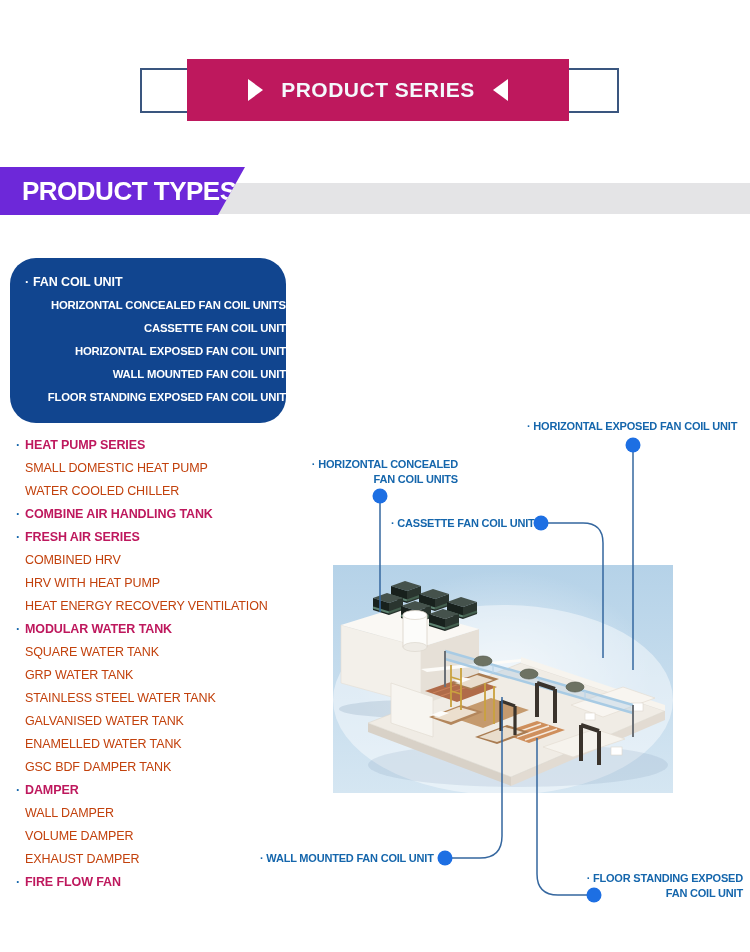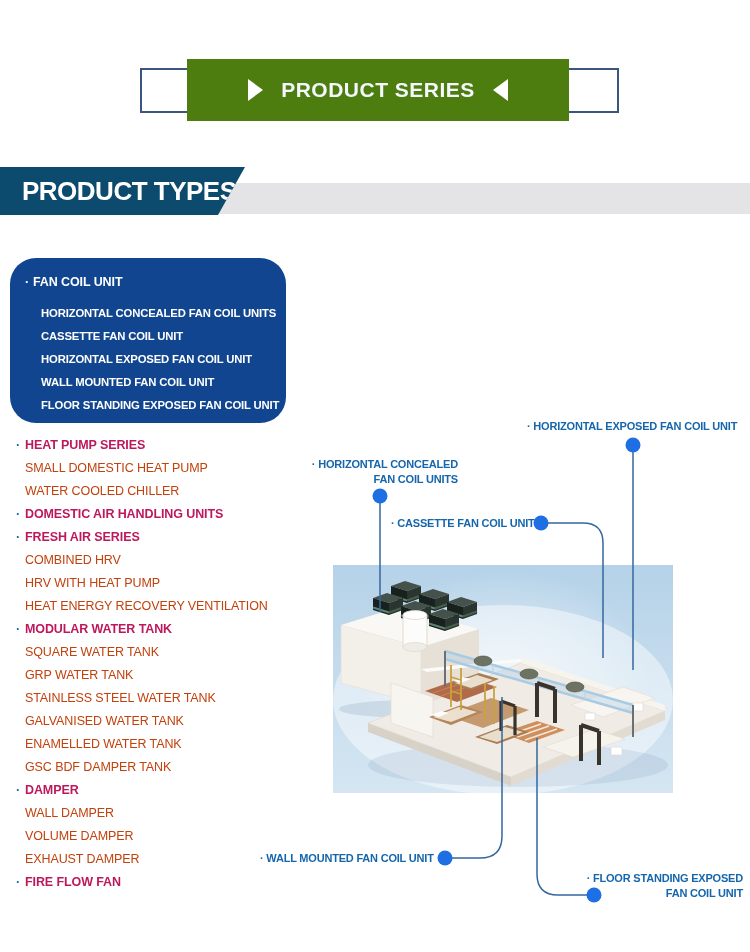--- a/index.html
+++ b/index.html
@@ -2,41 +2,41 @@
 <html><head>
 <meta charset="utf-8">
 <style>
   html,body{margin:0;padding:0;background:#fff;}
   .page{position:relative;width:750px;height:952px;background:#ffffff;overflow:hidden;
         font-family:"Liberation Sans",sans-serif;}
 
   
   .banner-outline{position:absolute;left:140px;top:68px;width:475px;height:41px;
                   background:#ffffff;border:2px solid #3a567f;}
-  .banner{position:absolute;left:187px;top:59px;width:382px;height:62px;background:#4d7c0f;
+  .banner{position:absolute;left:187px;top:59px;width:382px;height:62px;background:#be185d;
           display:flex;align-items:center;justify-content:center;gap:18px;}
   .banner-title{color:#f4f8fc;font-size:21px;font-weight:bold;letter-spacing:.5px;}
   .tri{width:0;height:0;display:inline-block;}
   .tri-right{border-left:15px solid #ffffff;border-top:11px solid transparent;border-bottom:11px solid transparent;}
   .tri-left{border-right:15px solid #ffffff;border-top:11px solid transparent;border-bottom:11px solid transparent;}
 
   
   .gray-bar{position:absolute;left:212px;top:183px;width:538px;height:31px;background:#e4e4e6;
             clip-path:polygon(18px 0,100% 0,100% 100%,0 100%);}
-  .ribbon{position:absolute;left:0;top:167px;width:245px;height:48px;background:#0c4a6e;
+  .ribbon{position:absolute;left:0;top:167px;width:245px;height:48px;background:#6d28d9;
           clip-path:polygon(0 0,245px 0,218px 100%,0 100%);
           display:flex;align-items:center;}
   .ribbon span{color:#ffffff;font-size:26px;font-weight:bold;letter-spacing:-.5px;padding-left:22px;white-space:nowrap;}
 
   
   .fc-box{position:absolute;left:10px;top:258px;width:276px;height:165px;background:#11458f;
           border-radius:26px;padding:13px 0 0 15px;box-sizing:border-box;color:#ffffff;}
   .fc-title{font-size:12.5px;font-weight:bold;line-height:23px;position:relative;padding-left:8px;letter-spacing:-.1px;}
   .fc-title::before{content:"·";position:absolute;left:0;font-weight:900;}
-  .fc-items{list-style:none;margin:8px;padding:0;}
+  .fc-items{list-style:none;margin:0;padding:0;text-align:right;}
   .fc-items li{font-size:11.3px;font-weight:bold;line-height:23px;padding-left:8px;letter-spacing:-.15px;white-space:nowrap;}
 
   
   .product-list{list-style:none;margin:0;padding:0;position:absolute;left:0;top:434px;width:320px;}
   .product-list li{position:relative;height:23px;line-height:23px;padding-left:25px;
                    font-size:12.5px;color:#c2410c;white-space:nowrap;font-weight:500;letter-spacing:-.1px;}
   .product-list li.cat{color:#be185d;font-weight:bold;}
   .product-list li.cat::before{content:"·";position:absolute;left:16px;font-weight:900;color:#1566ac;}
 
   
@@ -87,21 +87,21 @@
         <li>HORIZONTAL EXPOSED FAN COIL UNIT</li>
         <li>WALL MOUNTED FAN COIL UNIT</li>
         <li>FLOOR STANDING EXPOSED FAN COIL UNIT</li>
       </ul>
   </div>
 
   <ul class="product-list" id="product-list">
       <li class="cat">HEAT PUMP SERIES</li>
       <li class="">SMALL DOMESTIC HEAT PUMP</li>
       <li class="">WATER COOLED CHILLER</li>
-      <li class="cat">DOMESTIC AIR HANDLING UNITS</li>
+      <li class="cat">COMBINE AIR HANDLING TANK</li>
       <li class="cat">FRESH AIR SERIES</li>
       <li class="">COMBINED HRV</li>
       <li class="">HRV WITH HEAT PUMP</li>
       <li class="">HEAT ENERGY RECOVERY VENTILATION</li>
       <li class="cat">MODULAR WATER TANK</li>
       <li class="">SQUARE WATER TANK</li>
       <li class="">GRP WATER TANK</li>
       <li class="">STAINLESS STEEL WATER TANK</li>
       <li class="">GALVANISED WATER TANK</li>
       <li class="">ENAMELLED WATER TANK</li>

